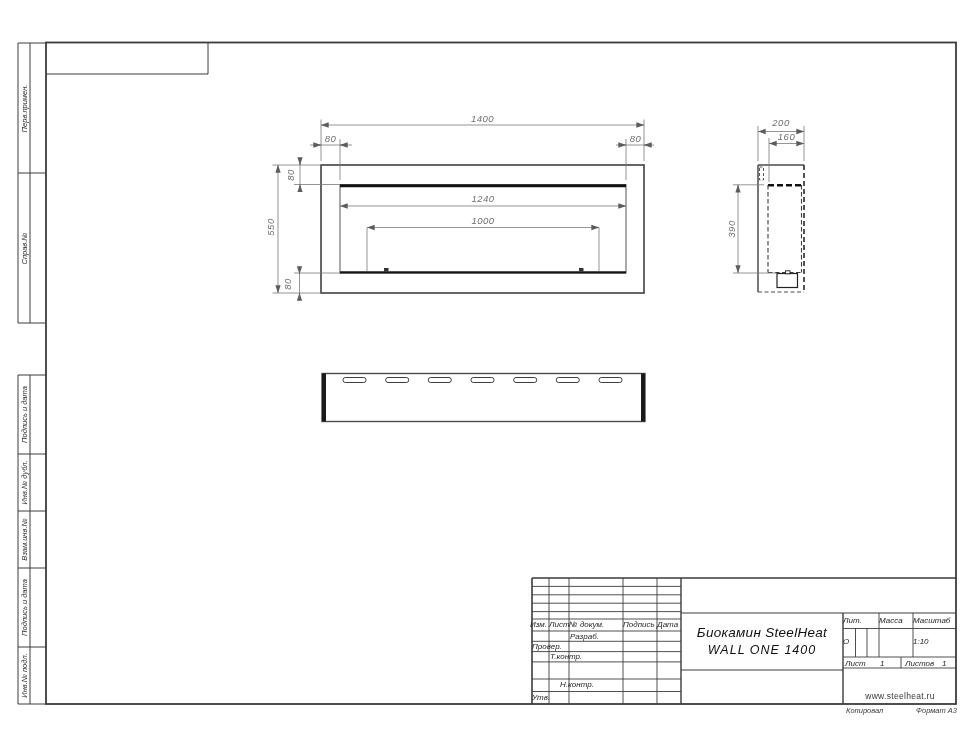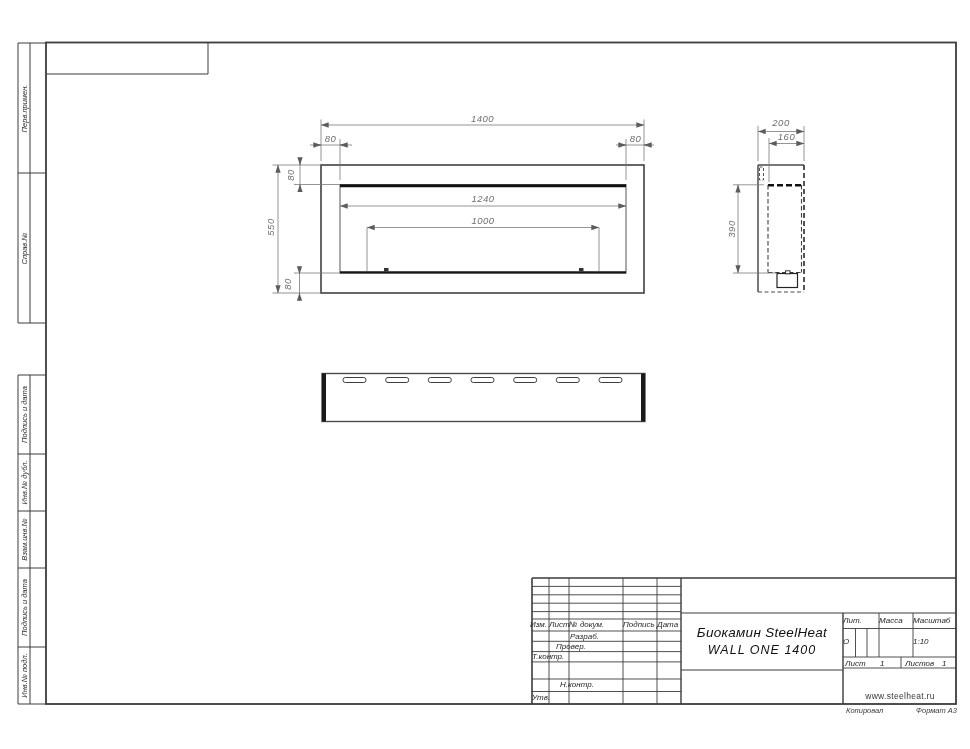--- a/index.html
+++ b/index.html
@@ -162,22 +162,22 @@
   <div class="dim" style="left:764.5px; top:130.5px;">160</div>
   <div class="dim rot" style="left:709.5px; top:222.5px;">390</div>
 
   <div class="txt tb-lbl c" style="left:530px; top:620px; width:20px;">Изм.</div>
   <div class="txt tb-lbl c" style="left:549px; top:620px; width:20px;">Лист</div>
   <div class="txt tb-lbl c" style="left:569px; top:620px; width:54px;">№ докум.</div>
   <div class="txt tb-lbl c" style="left:623px; top:620px; width:34px;">Подпись</div>
   <div class="txt tb-lbl c" style="left:657px; top:620px; width:36px;">Дата</div>
 
   <div class="txt tb-lbl c" style="left:532px; top:631.5px; width:37px;padding-left:38px;">Разраб.</div>
-  <div class="txt tb-lbl c" style="left:532px; top:642px;   width:37px;padding-left:24px;">Провер.</div>
-  <div class="txt tb-lbl c" style="left:532px; top:652.3px; width:37px;">Т.контр.</div>
+  <div class="txt tb-lbl c" style="left:532px; top:642px;   width:37px;">Провер.</div>
+  <div class="txt tb-lbl c" style="left:532px; top:652.3px; width:37px;padding-left:18px;">Т.контр.</div>
   <div class="txt tb-lbl c" style="left:560px; top:680px;   width:37px;">Н.контр.</div>
   <div class="txt tb-lbl c" style="left:532px; top:693px;   width:37px;">Утв.</div>
 
   <div class="title-main">
     <div class="l1">Биокамин SteelHeat</div>
     <div class="l2">WALL ONE 1400</div>
   </div>
 
   <div class="txt tb-lbl c" style="left:843px; top:616px; width:40px;">Лит.</div>
   <div class="txt tb-lbl c" style="left:879px; top:616px; width:34px;">Масса</div>

